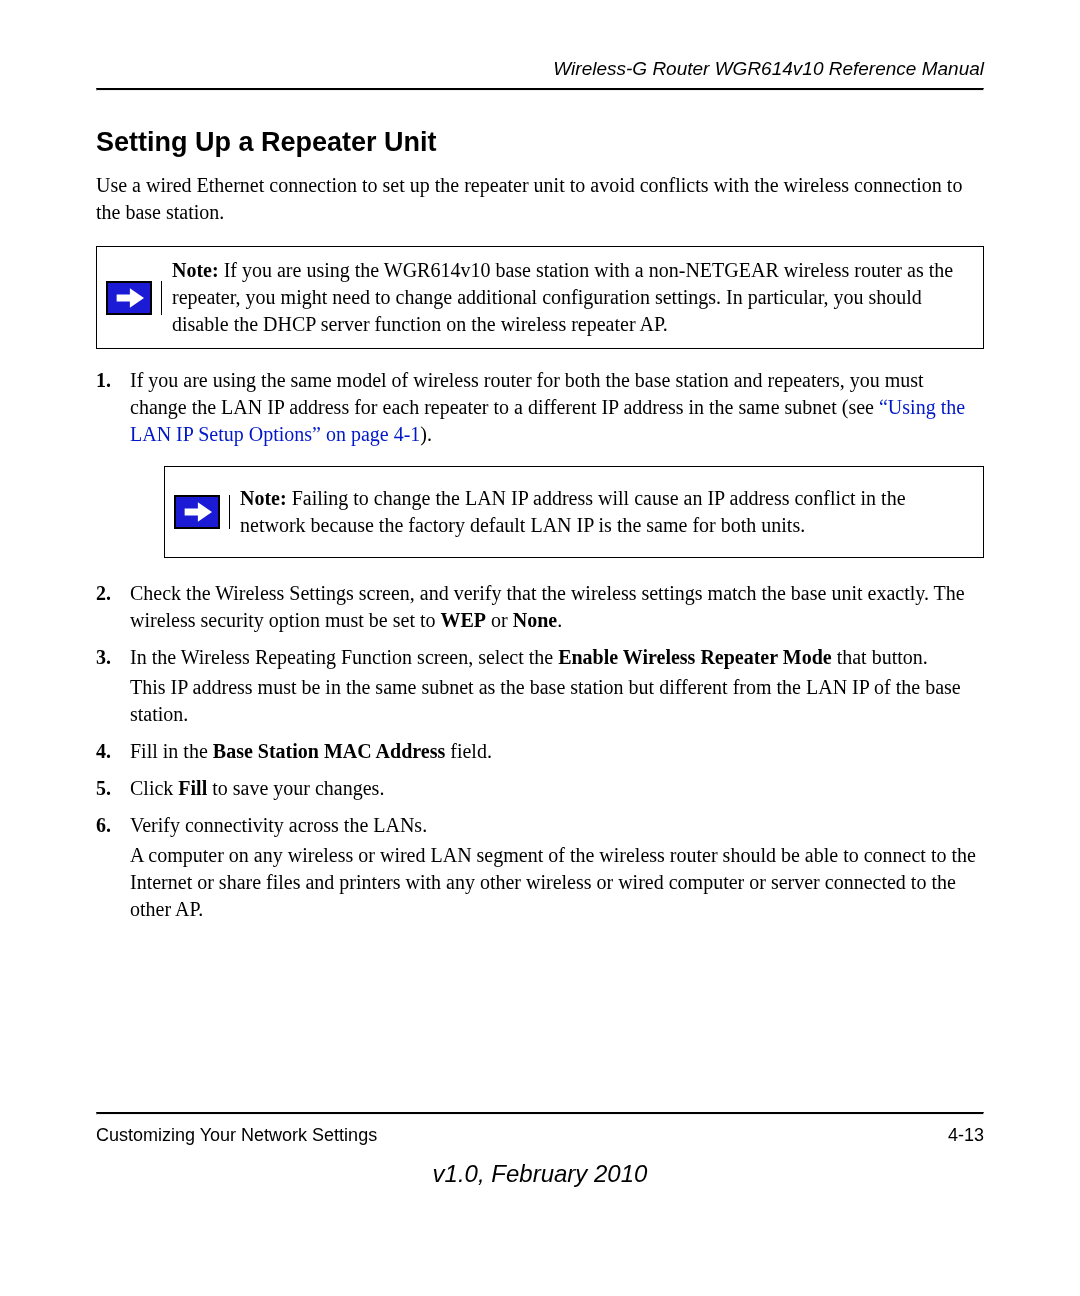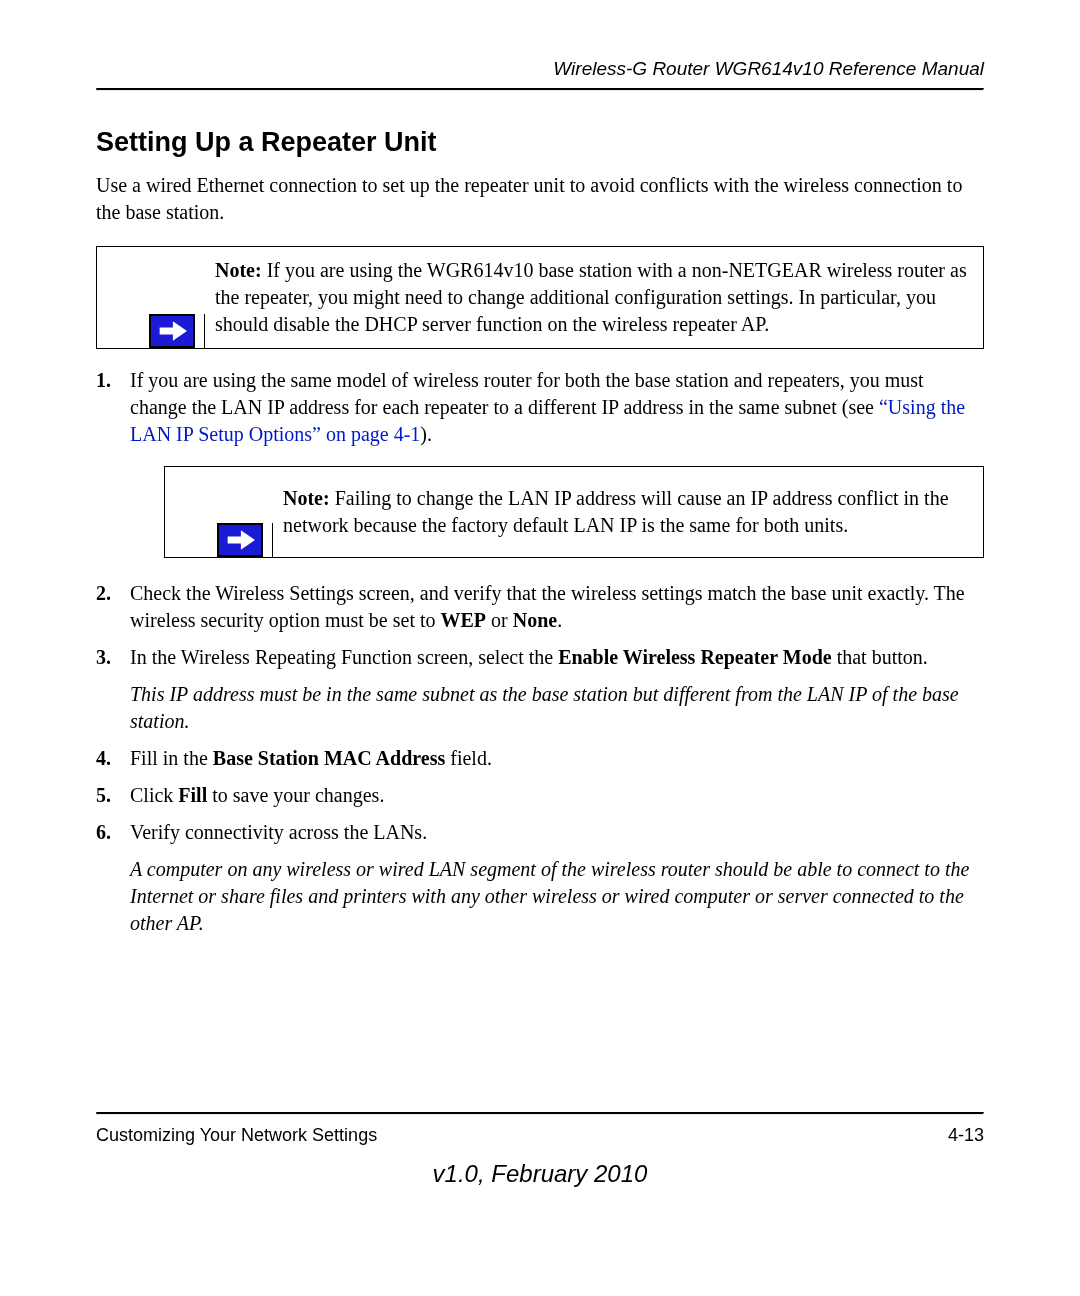--- a/index.html
+++ b/index.html
@@ -34,23 +34,22 @@
     margin: 36px 0 14px 0;
   }
   p.body {
     font-size: 20px;
     line-height: 1.35;
     margin: 0 0 20px 0;
   }
   .note-box {
     border: 1px solid #000;
     display: flex;
-    align-items: flex-end;
+    align-items: center;
     margin: 8px 0 18px 0;
-    padding-left: 43px;
   }
   .note-icon-cell {
     border-right: 1px solid #000;
     display: flex;
     align-items: center;
     justify-content: center;
     width: 64px;
     flex: 0 0 64px;
   }
   .note-text-cell {
@@ -88,22 +87,21 @@
     margin-bottom: 10px;
   }
   ol.steps > li::before {
     content: counter(item) ".";
     font-weight: bold;
     position: absolute;
     left: 0;
     top: 0;
   }
   .step-para {
-    margin-top: 10px;
-    font-style: italic;
+    margin-top: 3px;
   }
   .step-note-wrap {
     margin: 18px 0 22px 34px;
     border-radius: 12px;
   }
   .link {
     color: #0018c8;
   }
   .footer {
     position: absolute;

